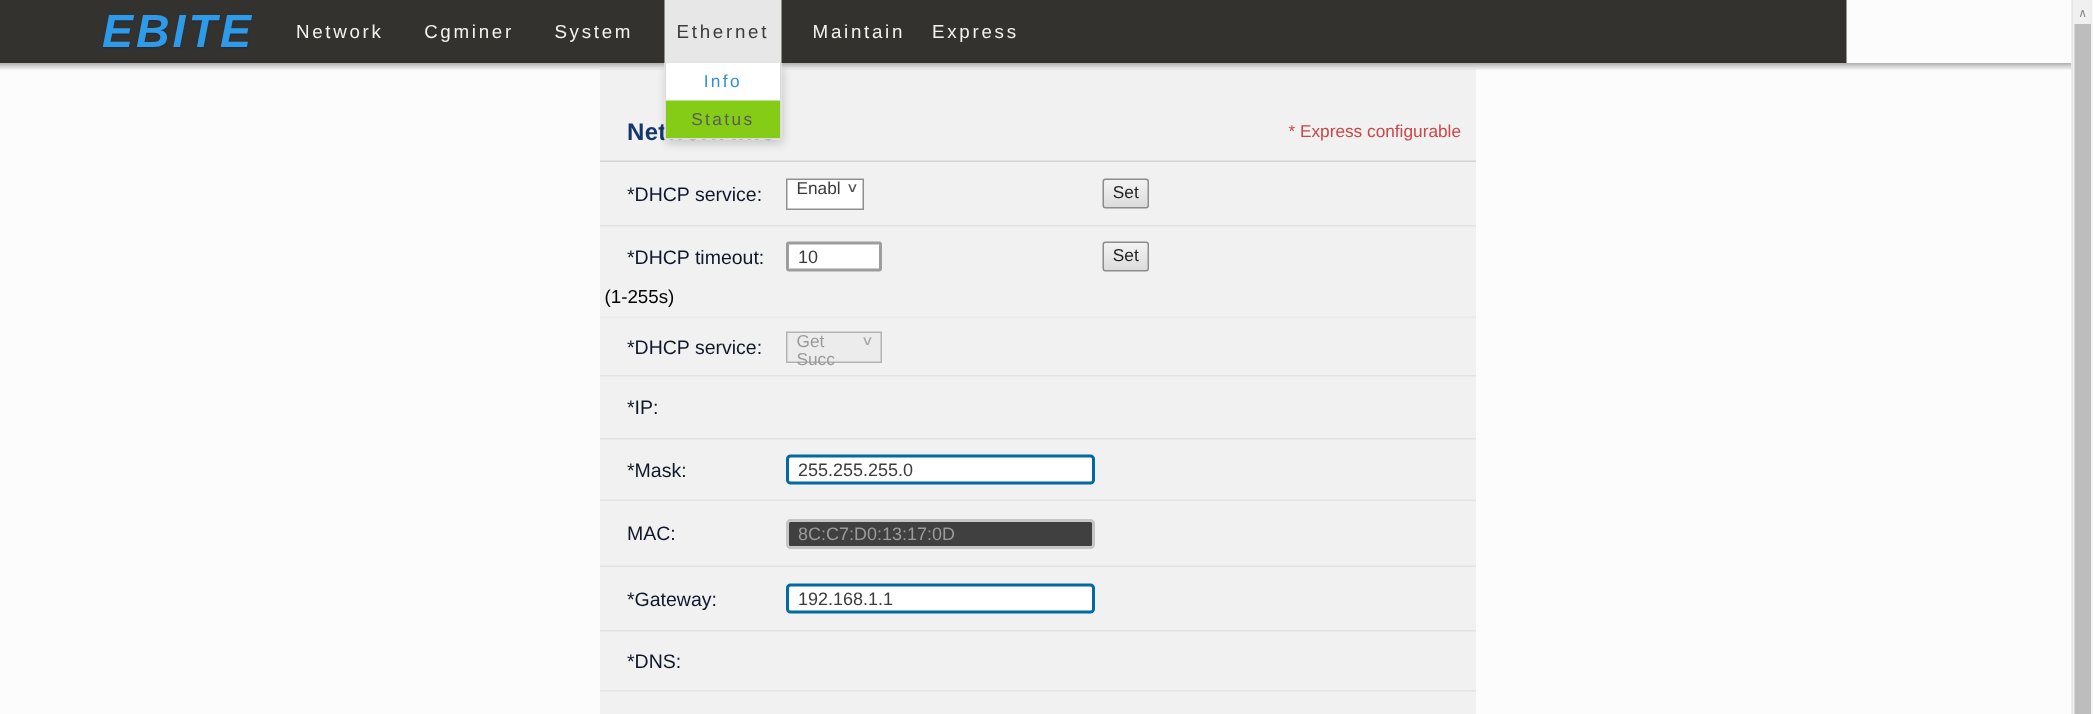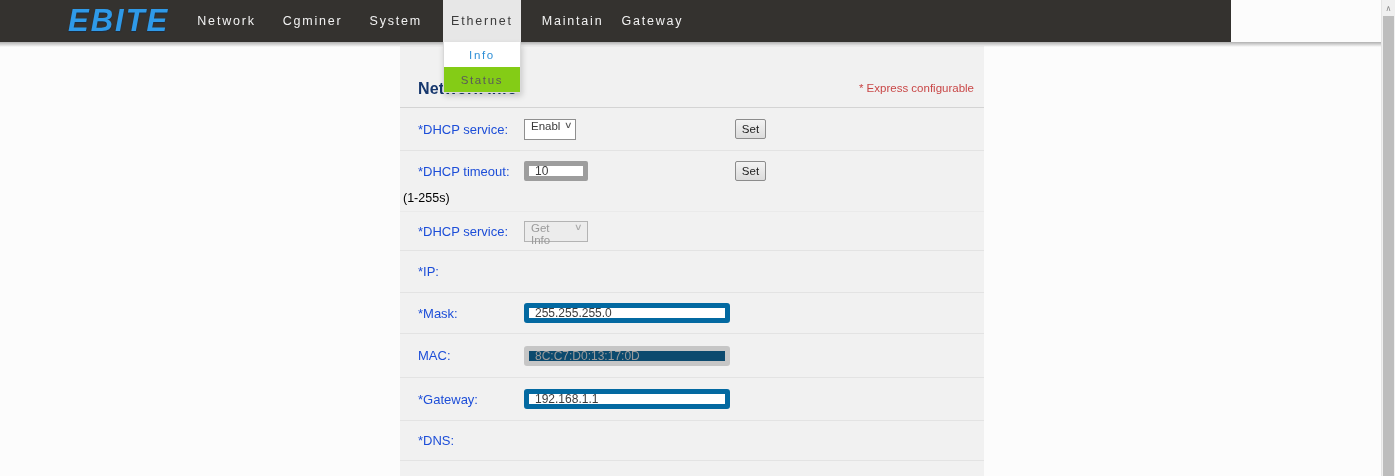--- a/index.html
+++ b/index.html
@@ -102,21 +102,21 @@
   .rh-f { height: 44px; }   
   .rh-g { height: 43px; }   
   .rh-h { height: 40px; }   
   .rh-i { height: 15px; }   
 
   .row-line { display: flex; align-items: center; height: 26px; }
 
   .flabel {
     display: inline-block;
     width: 124px; padding-left: 18px;
-    font-size: 13px; color: #1d4ed8;
+    font-size: 13px; color: #0f172a;
     white-space: nowrap; flex: none;
   }
   .sublabel {
     display: block; margin-left: 3px; margin-top: 7px;
     font-size: 12.5px; color: #000000;
   }
 
   .fselect {
     display: inline-flex; justify-content: space-between;
     height: 21px; padding: 0 5px 0 6px;
@@ -128,29 +128,29 @@
   .fselect.disabled {
     border-color: #b3b3b3; background: #ececec; color: #9a9a9a;
     cursor: default;
   }
   .fselect.disabled .chev { color: #a8a8a8; }
   .w-service { width: 52px; }
   .w-status  { width: 64px; }
 
   .tinput {
     height: 20px; width: 206px;
-    border: 5px solid #0369a1; border-radius: 3px;
+    border: 2px solid #0369a1; border-radius: 3px;
     background: #fff; padding: 0 6px;
     font-family: "Liberation Sans", sans-serif;
     font-size: 12px; color: #3c3c3c;
     outline: none; flex: none;
   }
   .tinput.small { width: 64px; border-radius: 2px; border-color: #9d9d9d; }
   .tinput:disabled, .tinput.disabled {
-    background: #0c4a6e; border-color: #c6c6c6; color: #9b9b9b;
+    background: #404040; border-color: #c6c6c6; color: #9b9b9b;
   }
 
   .setbtn {
     position: absolute; left: 335px; top: 50%;
     transform: translateY(-50%);
     width: 31px; height: 20px;
     border: 1px solid #8c8c8c; border-radius: 2px;
     background: linear-gradient(#f3f3f3, #dcdcdc);
     font-family: "Liberation Sans", sans-serif;
     font-size: 11.5px; color: #1d1d1d;
@@ -198,21 +198,21 @@
         </div>
         <div class="dropdown-item">
           <span>Status</span>
         </div>
       </div>
     </div>
     <div class="nav-item">
       <span>Maintain</span>
     </div>
     <div class="nav-item">
-      <span>Gateway</span>
+      <span>Express</span>
     </div>
   </div>
 </div>
 <div class="nav-shadow"></div>
 
 <div class="panel">
 
   <div class="title-row">
     <div class="page-title">Network Info</div>
     <div class="page-note">* Express configurable</div>
@@ -232,21 +232,21 @@
       <span class="flabel">*DHCP timeout:</span>
       <input class="tinput small" type="text" value="10" style="">
     </div>
     <span class="sublabel">(1-255s)</span>
     <button class="setbtn">Set</button>
   </div>
 
   <div class="form-row rh-c">
     <span class="flabel">*DHCP service:</span>
     <div class="fselect w-status disabled">
-      <span>Get Info</span>
+      <span>Get Succ</span>
       <span class="chev">∨</span>
     </div>
   </div>
 
   <div class="form-row rh-d">
     <span class="flabel">*IP:</span>
   </div>
 
   <div class="form-row rh-e">
     <span class="flabel">*Mask:</span>

